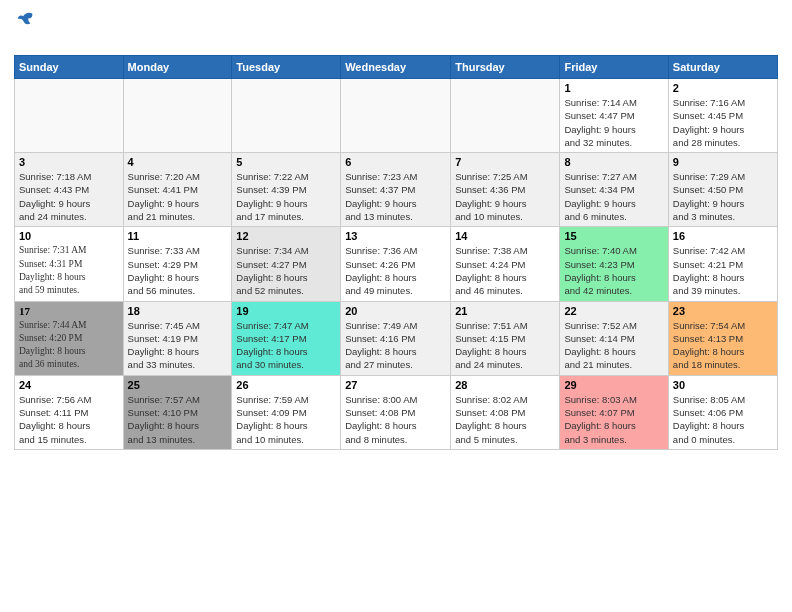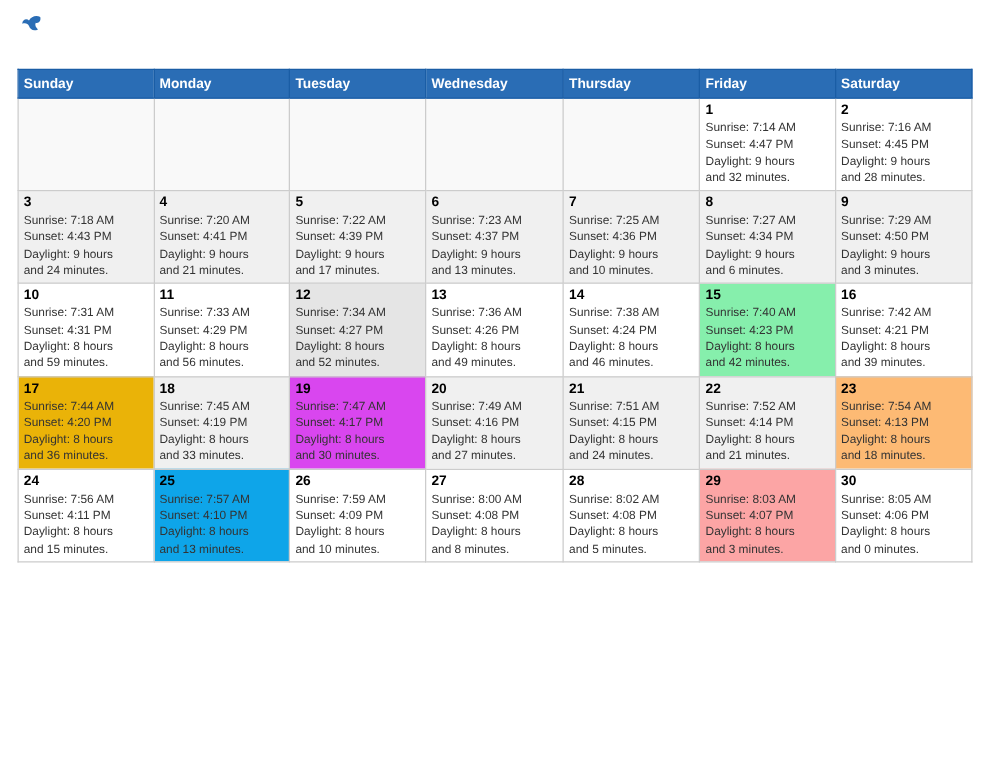--- a/index.html
+++ b/index.html
@@ -197,21 +197,21 @@
             <div class="day-num">9</div>
             <div class="day-info" style="white-space: pre-line;">Sunrise: 7:29 AM
 Sunset: 4:50 PM
 Daylight: 9 hours
 and 3 minutes.</div>
           </td>
         </tr>
         <tr>
           <td style="background: rgb(255, 255, 255);">
             <div class="day-num">10</div>
-            <div class="day-info" style="white-space: pre-line;">Sunrise: 7:31 AM
+            <div class="day-info" style="white-space: pre-line; font-family: Liberation Serif, serif;">Sunrise: 7:31 AM
 Sunset: 4:31 PM
 Daylight: 8 hours
 and 59 minutes.</div>
           </td>
           <td style="background: rgb(255, 255, 255);">
             <div class="day-num">11</div>
             <div class="day-info" style="white-space: pre-line;">Sunrise: 7:33 AM
 Sunset: 4:29 PM
 Daylight: 8 hours
 and 56 minutes.</div>
@@ -246,35 +246,35 @@
           </td>
           <td style="background: rgb(255, 255, 255);">
             <div class="day-num">16</div>
             <div class="day-info" style="white-space: pre-line;">Sunrise: 7:42 AM
 Sunset: 4:21 PM
 Daylight: 8 hours
 and 39 minutes.</div>
           </td>
         </tr>
         <tr>
-          <td style="background: #eab308;">
+          <td style="background: #a3a3a3; font-family: Liberation Serif, serif;">
             <div class="day-num">17</div>
             <div class="day-info" style="white-space: pre-line;">Sunrise: 7:44 AM
 Sunset: 4:20 PM
 Daylight: 8 hours
 and 36 minutes.</div>
           </td>
           <td style="background: rgb(240, 240, 240);">
             <div class="day-num">18</div>
             <div class="day-info" style="white-space: pre-line;">Sunrise: 7:45 AM
 Sunset: 4:19 PM
 Daylight: 8 hours
 and 33 minutes.</div>
           </td>
-          <td style="background: #d946ef;">
+          <td style="background: #5eead4;">
             <div class="day-num">19</div>
             <div class="day-info" style="white-space: pre-line;">Sunrise: 7:47 AM
 Sunset: 4:17 PM
 Daylight: 8 hours
 and 30 minutes.</div>
           </td>
           <td style="background: rgb(240, 240, 240);">
             <div class="day-num">20</div>
             <div class="day-info" style="white-space: pre-line;">Sunrise: 7:49 AM
 Sunset: 4:16 PM
@@ -304,21 +304,21 @@
           </td>
         </tr>
         <tr>
           <td style="background: rgb(255, 255, 255);">
             <div class="day-num">24</div>
             <div class="day-info" style="white-space: pre-line;">Sunrise: 7:56 AM
 Sunset: 4:11 PM
 Daylight: 8 hours
 and 15 minutes.</div>
           </td>
-          <td style="background: #0ea5e9;">
+          <td style="background: #a3a3a3;">
             <div class="day-num">25</div>
             <div class="day-info" style="white-space: pre-line;">Sunrise: 7:57 AM
 Sunset: 4:10 PM
 Daylight: 8 hours
 and 13 minutes.</div>
           </td>
           <td style="background: rgb(255, 255, 255);">
             <div class="day-num">26</div>
             <div class="day-info" style="white-space: pre-line;">Sunrise: 7:59 AM
 Sunset: 4:09 PM

